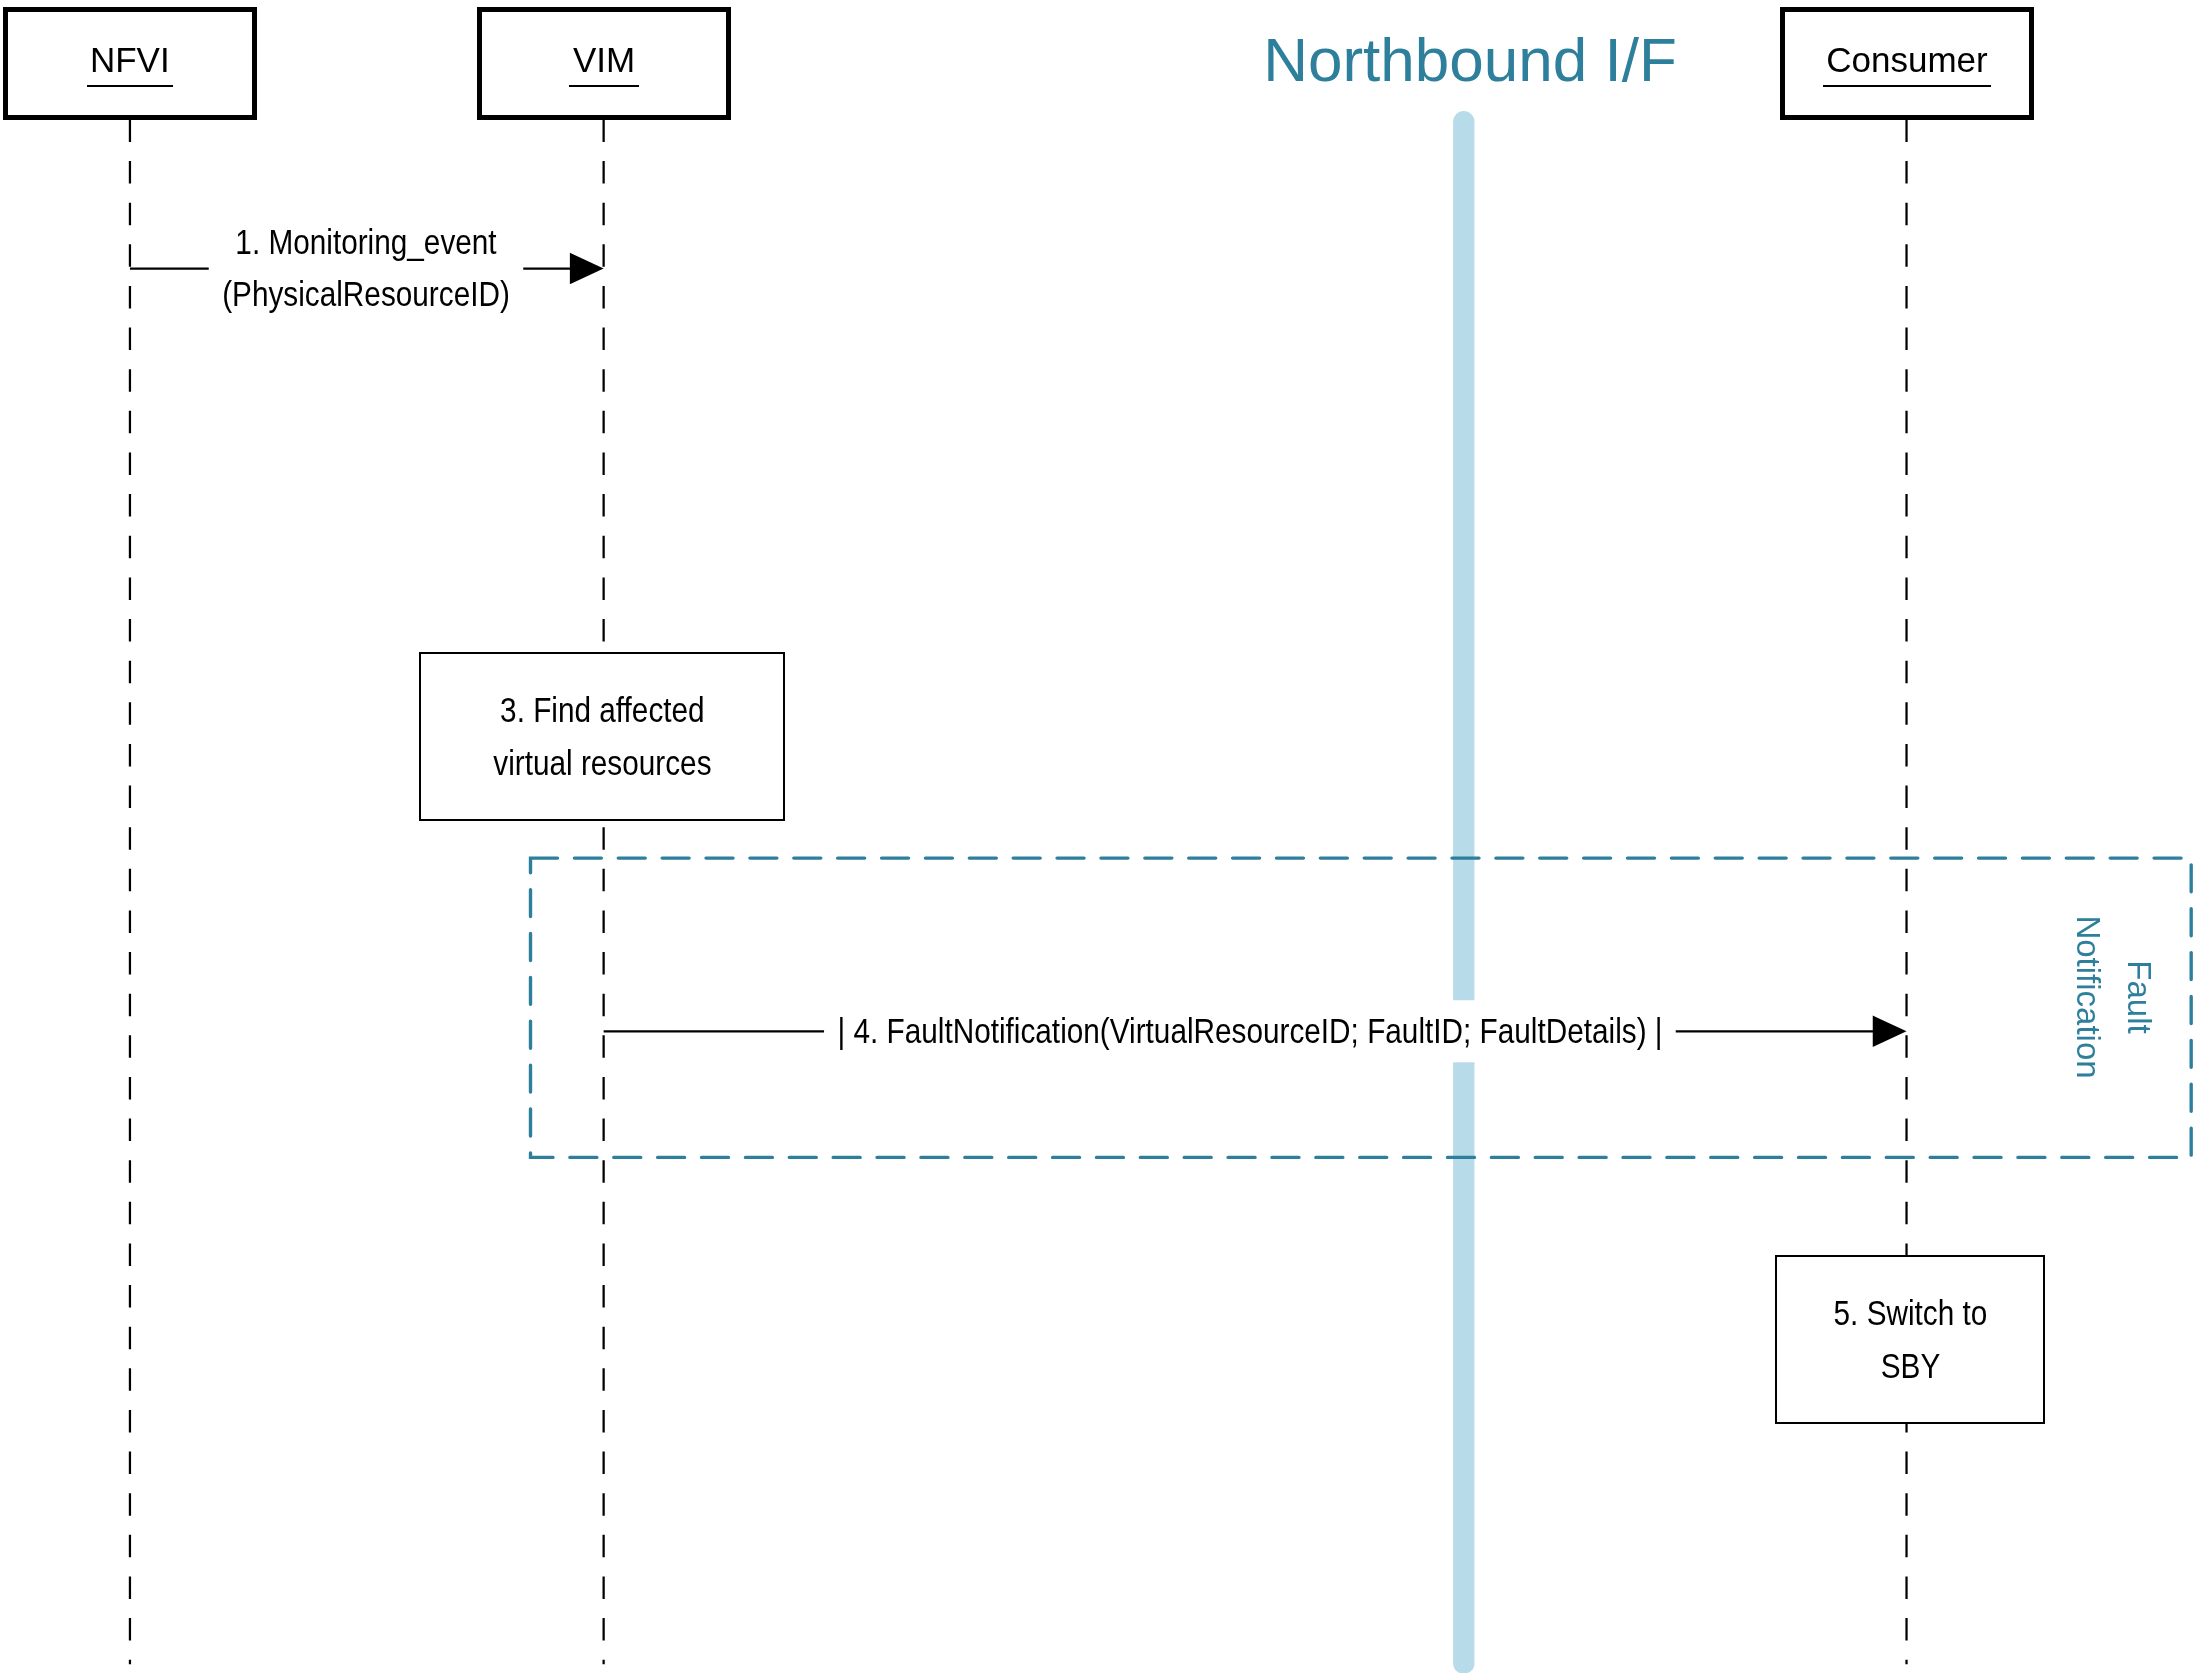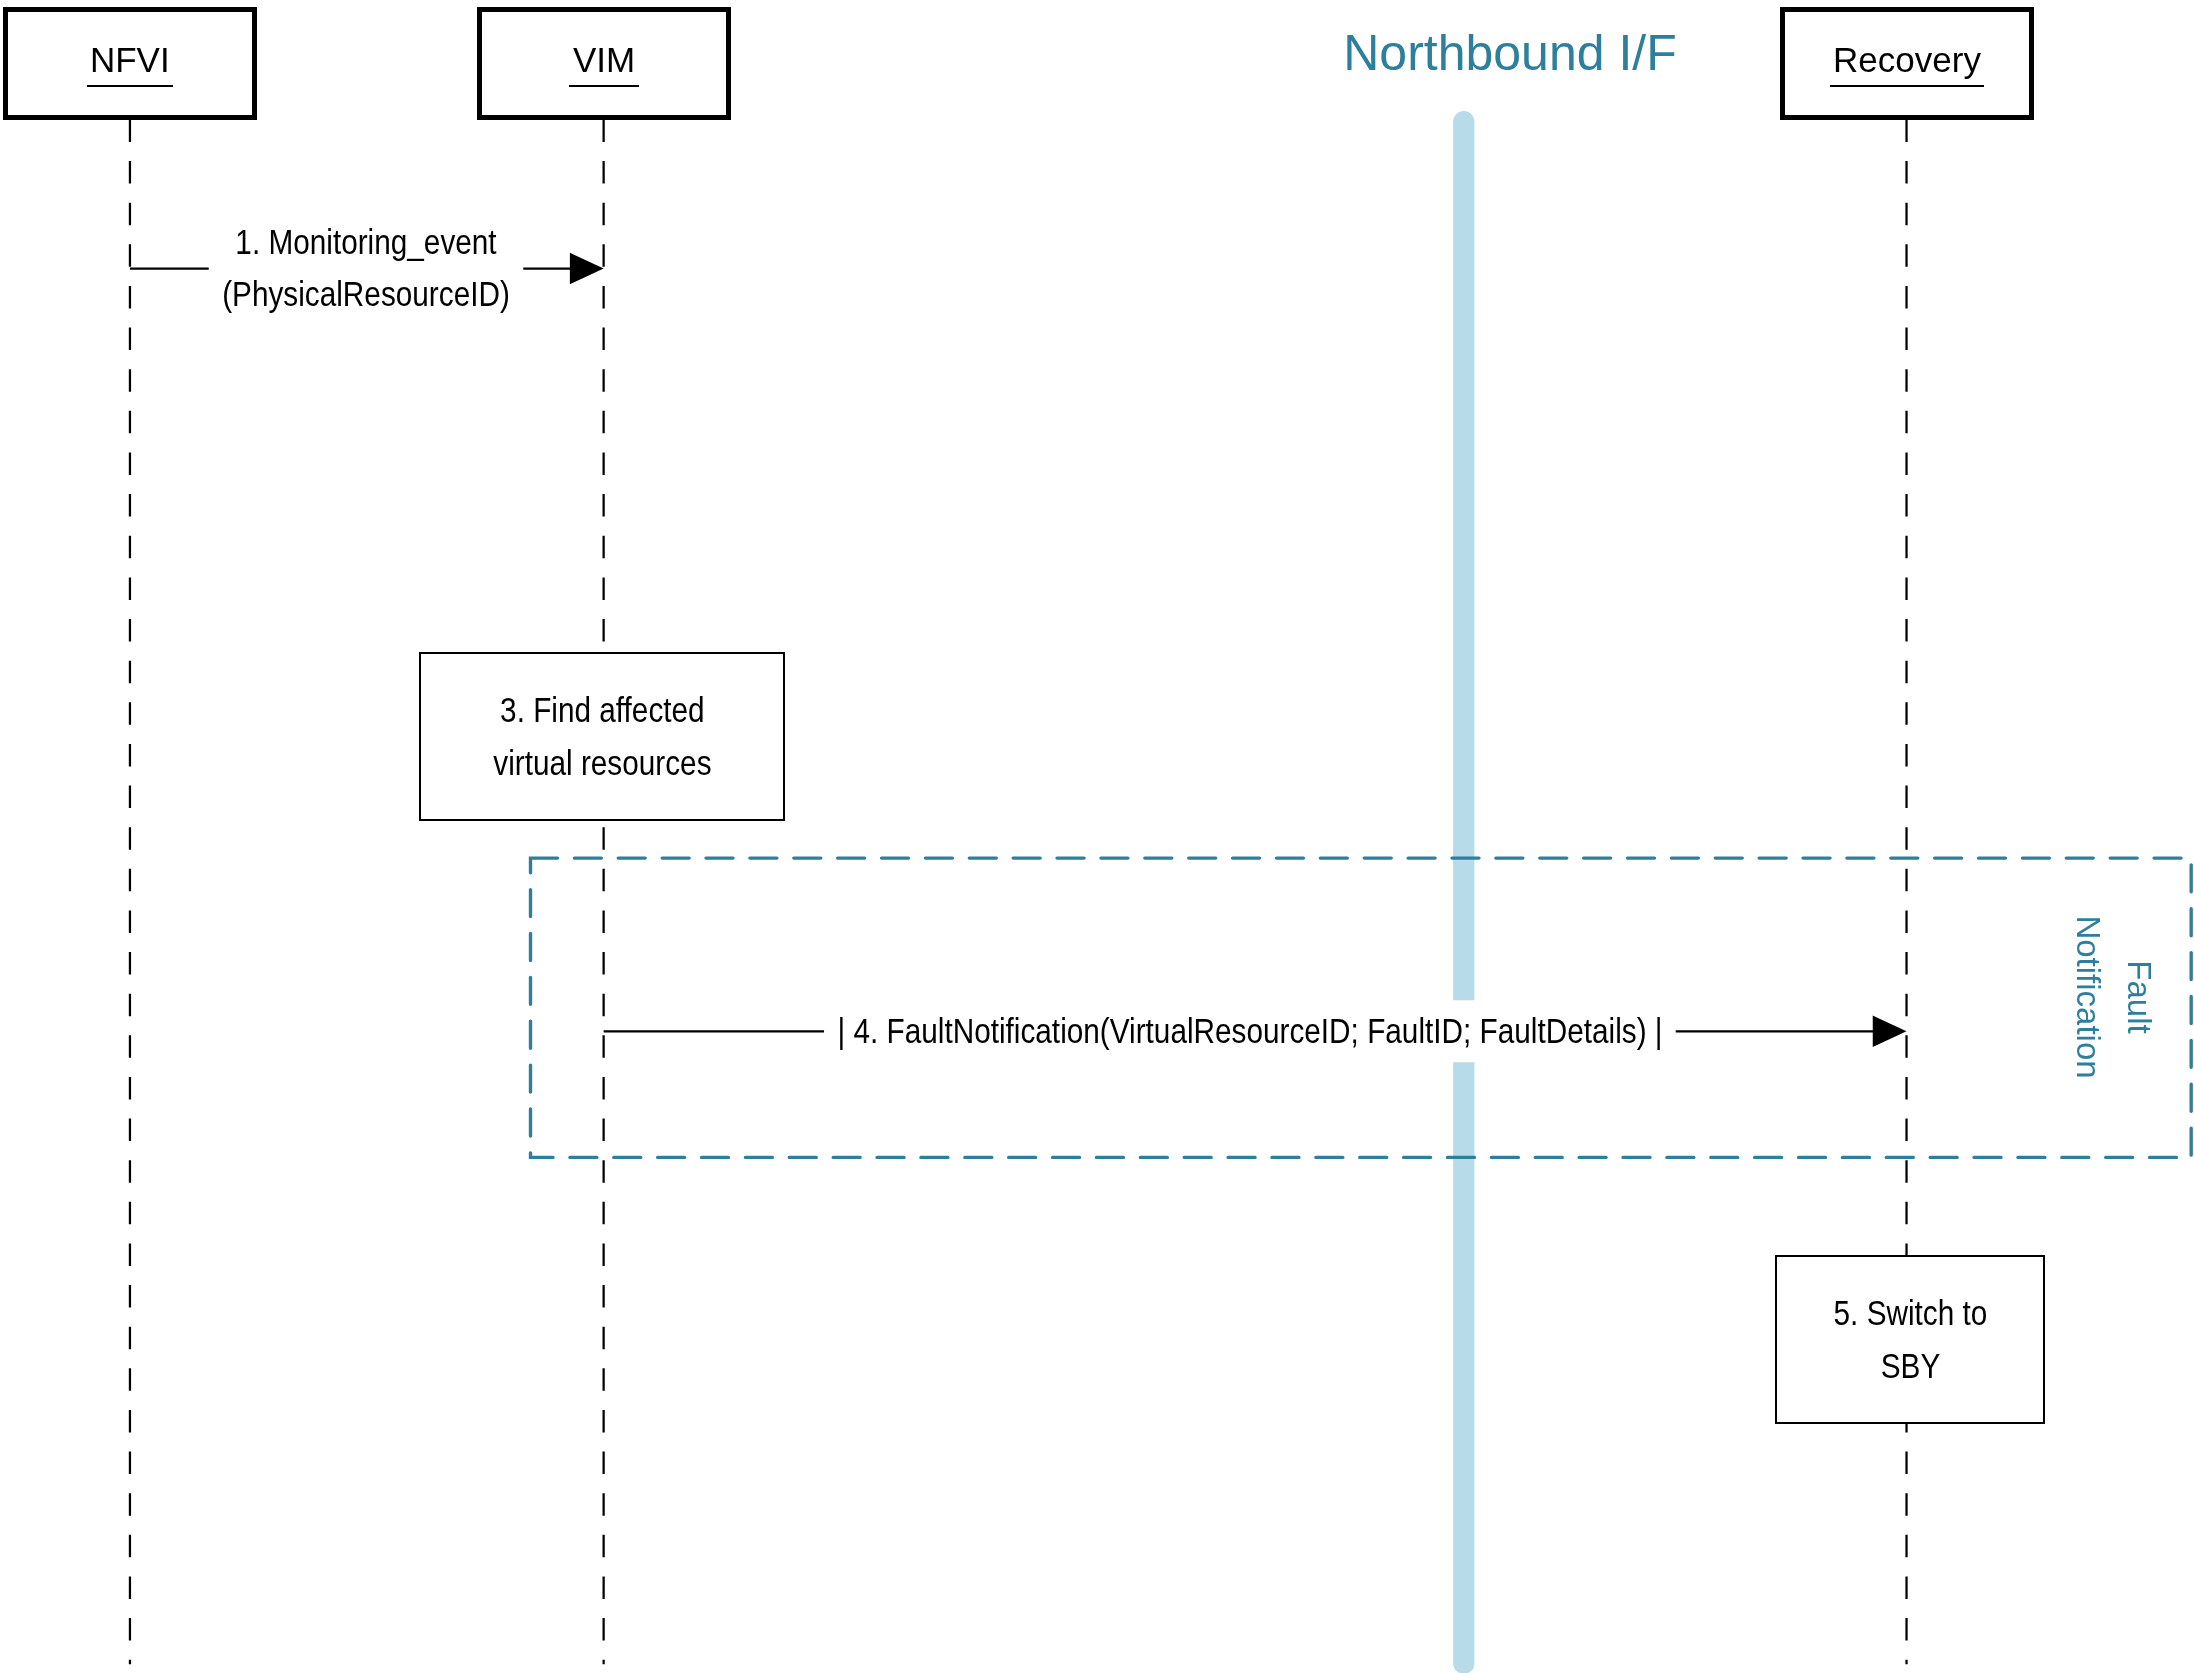--- a/index.html
+++ b/index.html
@@ -14,21 +14,21 @@
     font-family:"Liberation Sans","DejaVu Sans",sans-serif;color:#000;
   }
   .layer{position:absolute;left:0;top:0;width:2194px;height:1674px;z-index:1;}
   .node{position:absolute;background:#fff;display:flex;align-items:center;justify-content:center;z-index:2;box-sizing:border-box;}
   .actor-box{border:5px solid #000;}
   .step-box{border:2.3px solid #000;}
   .actor-label{font-size:35px;border-bottom:2.8px solid #000;padding:0 3.4px 4.5px 3.4px;white-space:nowrap;}
   .step-text{font-size:35px;line-height:1.5;text-align:center;transform:scaleX(.85);white-space:nowrap;}
   .title{
     position:absolute;top:23.6px;left:1470px;transform:translateX(-50%);
-    font-size:50px;color:var(--color-teal);white-space:nowrap;z-index:2;margin-left:40px;
+    font-size:62px;color:var(--color-teal);white-space:nowrap;z-index:2;
   }
   .msg-label{
     position:absolute;z-index:2;background:#fff;text-align:center;white-space:nowrap;
     font-size:35px;line-height:1.5;padding:4.5px 15.8px;
     transform:translate(-50%,-50%) scaleX(.85);
   }
   .msg1{left:366px;top:268px;}
   .msg4{left:1250px;top:1031px;}
   .recovery-box{
     left:544px;top:1436px;width:1404px;height:174px;
@@ -70,21 +70,21 @@
   </svg>
 
   <div class="node actor-box a-vim">
     <span class="actor-label">VIM</span>
   </div>
   <div class="node actor-box a-nfvi">
     <span class="actor-label">NFVI</span>
   </div>
   <div class="title">Northbound I/F</div>
   <div class="node actor-box a-consumer">
-    <span class="actor-label">Recovery</span>
+    <span class="actor-label">Consumer</span>
   </div>
 
   <div class="msg-label msg1">
     <div>1. Monitoring_event</div>
     <div>(PhysicalResourceID)</div>
   </div>
 
 
   <div class="node step-box b3">
     <div class="step-text">

